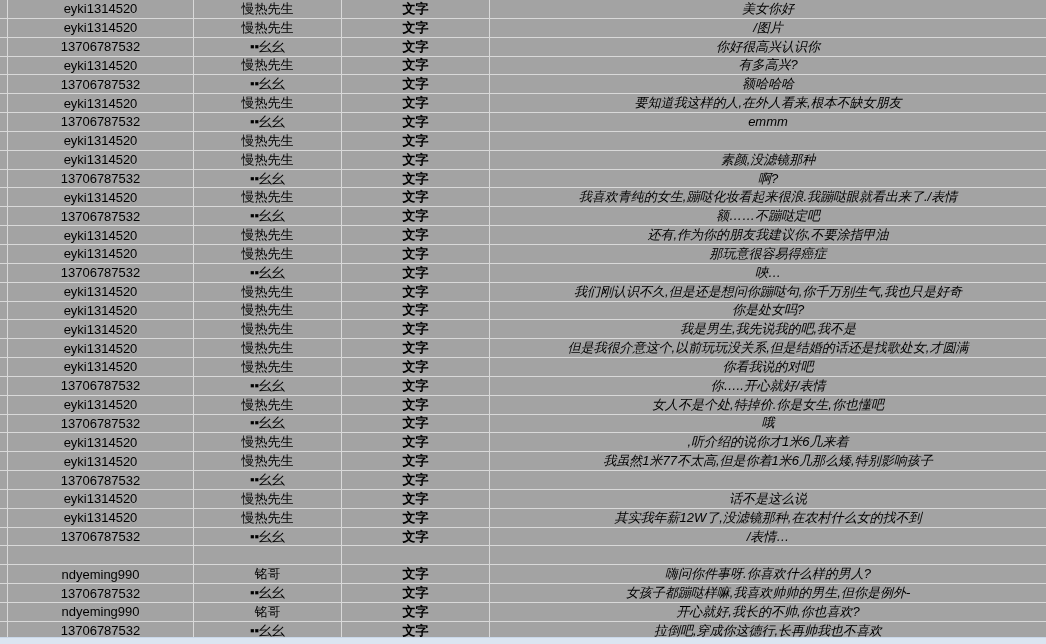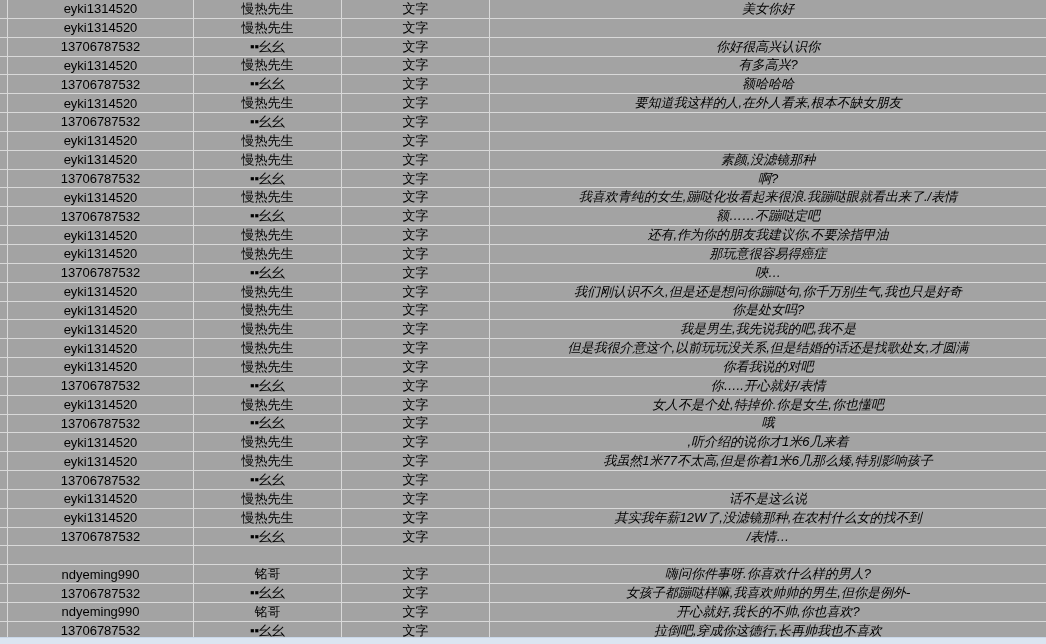--- a/index.html
+++ b/index.html
@@ -35,21 +35,21 @@
     display: flex;
     align-items: center;
     justify-content: center;
     overflow: hidden;
     white-space: nowrap;
     flex: 0 0 auto;
   }
   .c-gutter   { width: 8px; }
   .c-account  { width: 186px; }
   .c-nickname { width: 148px; }
-  .c-type     { width: 148px; }
+  .c-type     { width: 148px; font-weight: bold; }
   .c-message  { flex: 1 1 auto; border-right: none; font-style: italic; }
   .bottom-band {
     position: absolute;
     left: 0;
     bottom: 0;
     width: 1046px;
     height: 6px;
     background: #dbe5f1;
     border-top: 1px solid #c9d7e8;
   }
@@ -65,20 +65,21 @@
     <div class="cell c-nickname">慢热先生</div>
     <div class="cell c-type">文字</div>
     <div class="cell c-message">美女你好</div>
   </div>
 
   <div class="row">
     <div class="cell c-gutter"></div>
     <div class="cell c-account">eyki1314520</div>
     <div class="cell c-nickname">慢热先生</div>
     <div class="cell c-type">文字</div>
+    <div class="cell c-message">/图片</div>
   </div>
 
   <div class="row">
     <div class="cell c-gutter"></div>
     <div class="cell c-account">13706787532</div>
     <div class="cell c-nickname">▪▪幺幺</div>
     <div class="cell c-type">文字</div>
     <div class="cell c-message">你好很高兴认识你</div>
   </div>
 
@@ -104,20 +105,21 @@
     <div class="cell c-nickname">慢热先生</div>
     <div class="cell c-type">文字</div>
     <div class="cell c-message">要知道我这样的人,在外人看来,根本不缺女朋友</div>
   </div>
 
   <div class="row">
     <div class="cell c-gutter"></div>
     <div class="cell c-account">13706787532</div>
     <div class="cell c-nickname">▪▪幺幺</div>
     <div class="cell c-type">文字</div>
+    <div class="cell c-message">emmm</div>
   </div>
 
   <div class="row">
     <div class="cell c-gutter"></div>
     <div class="cell c-account">eyki1314520</div>
     <div class="cell c-nickname">慢热先生</div>
     <div class="cell c-type">文字</div>
   </div>
 
   <div class="row">

